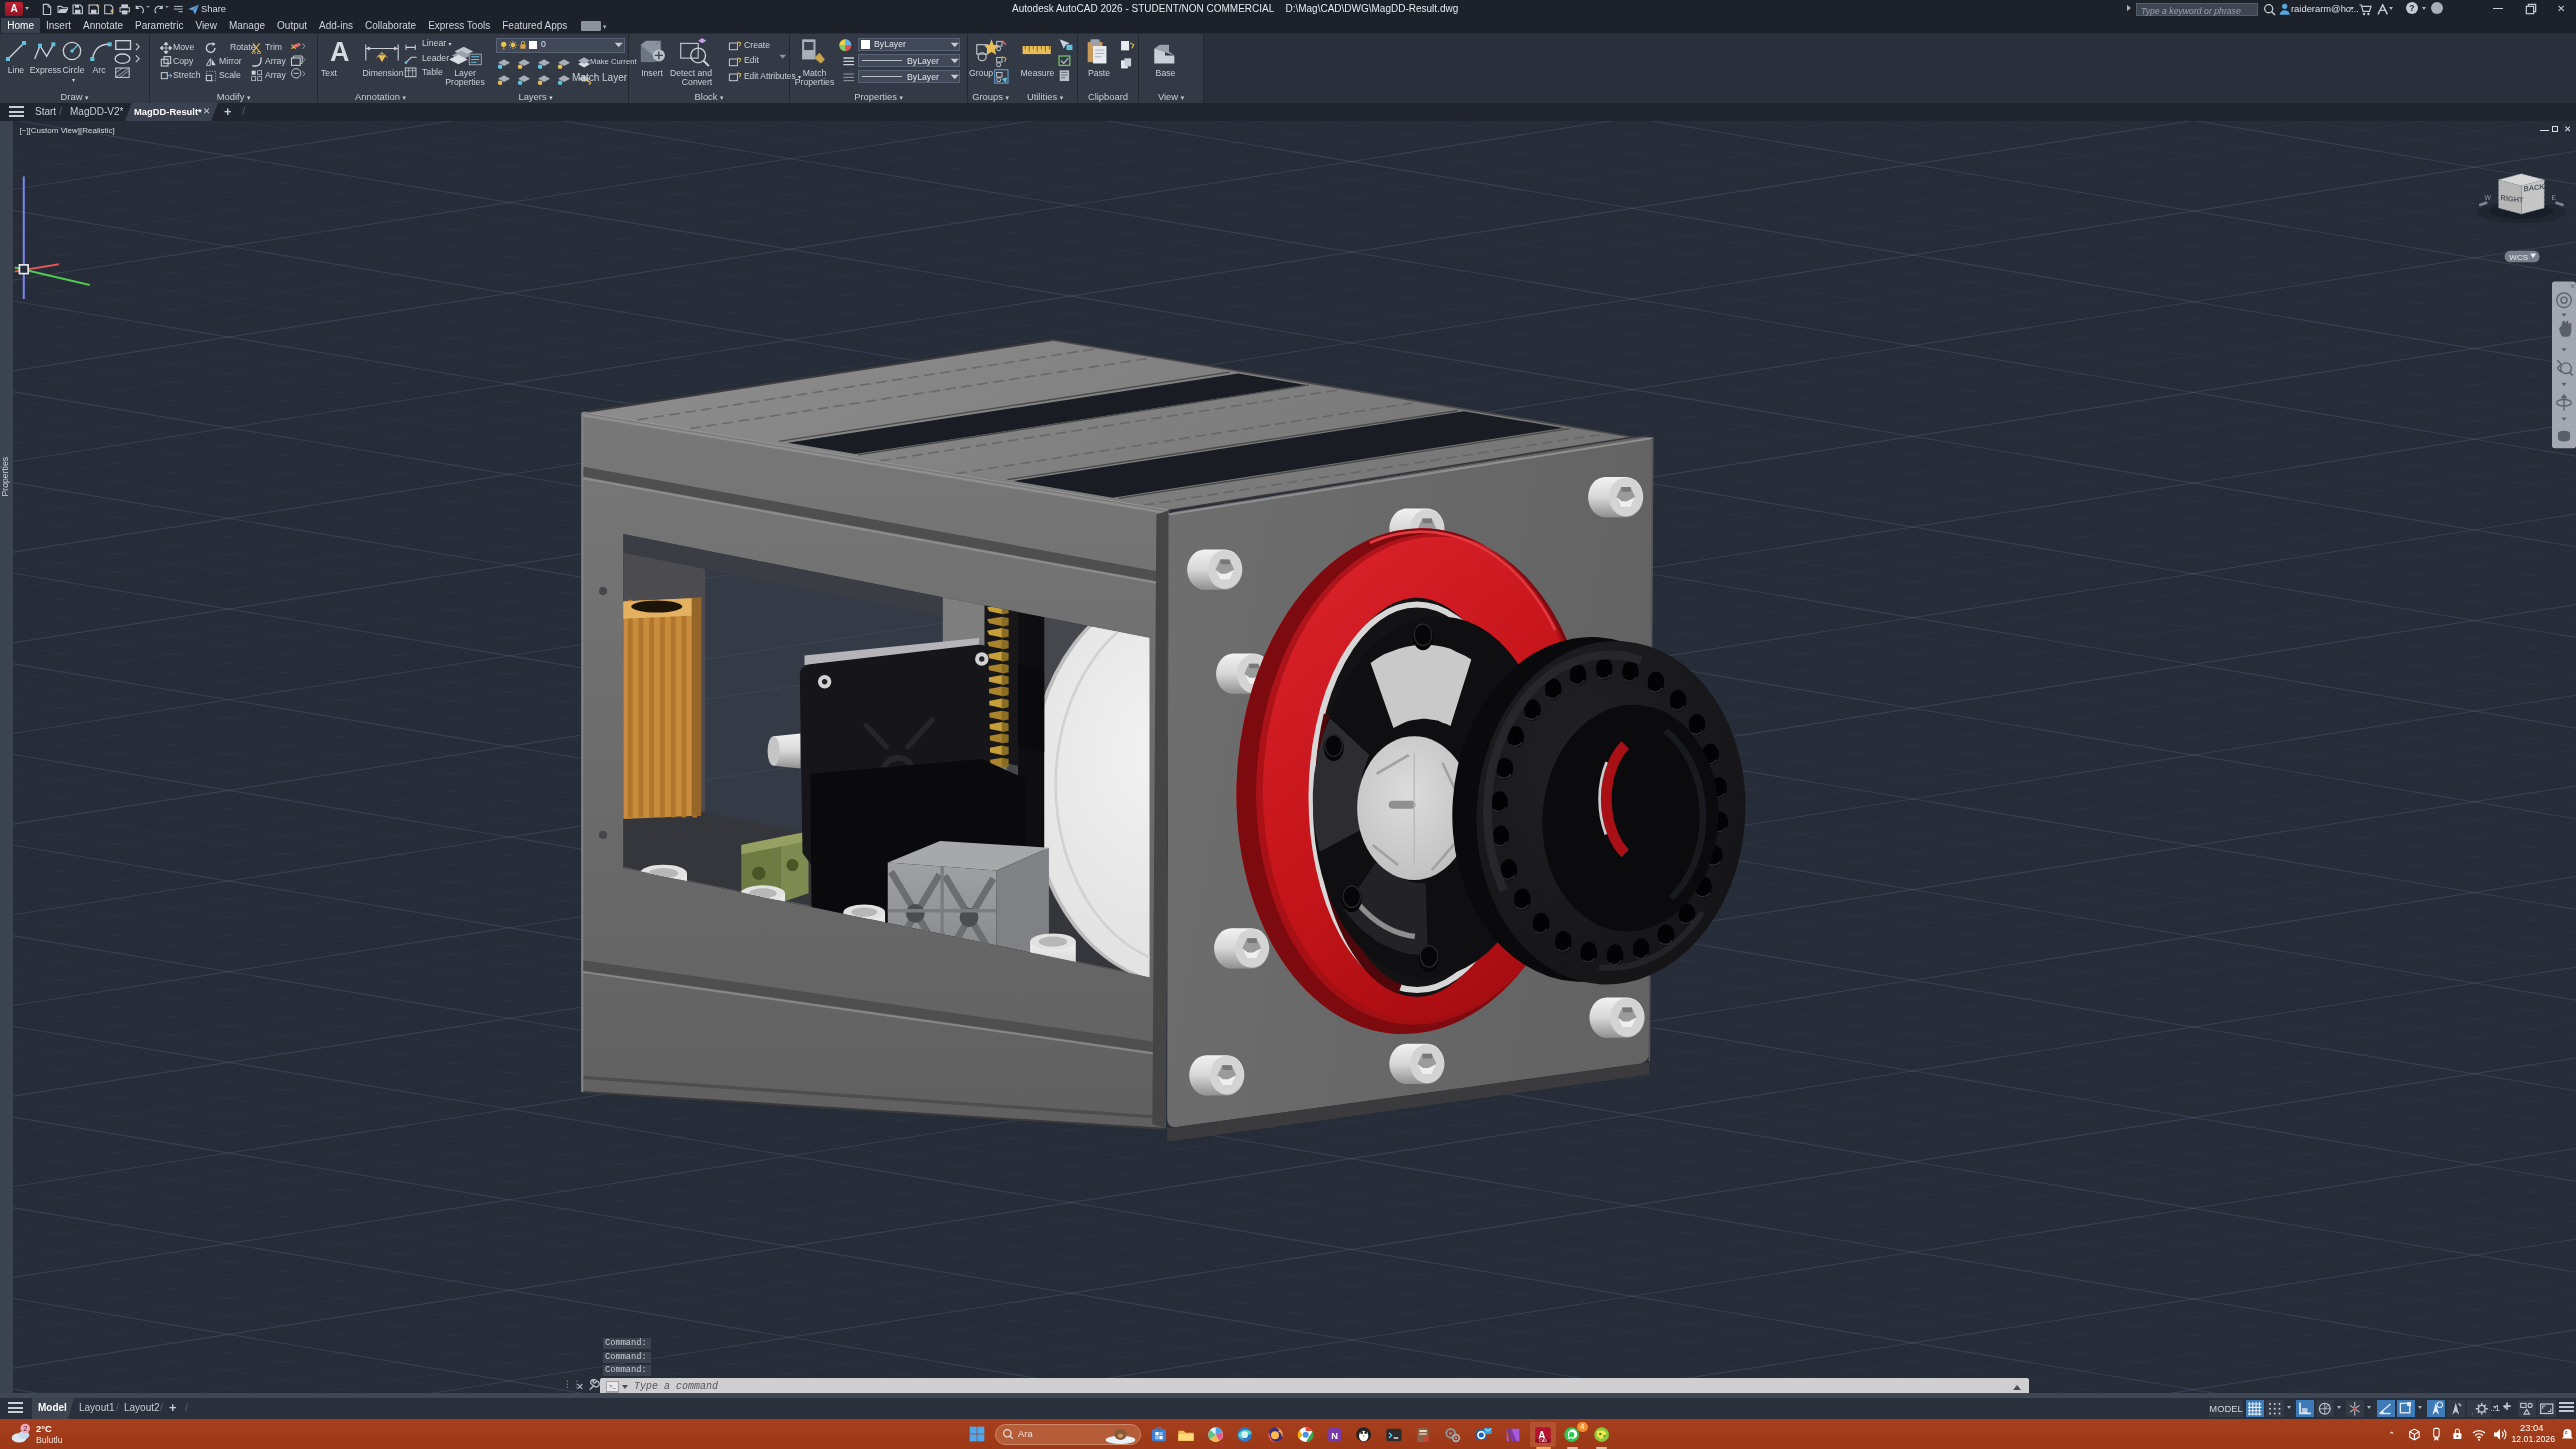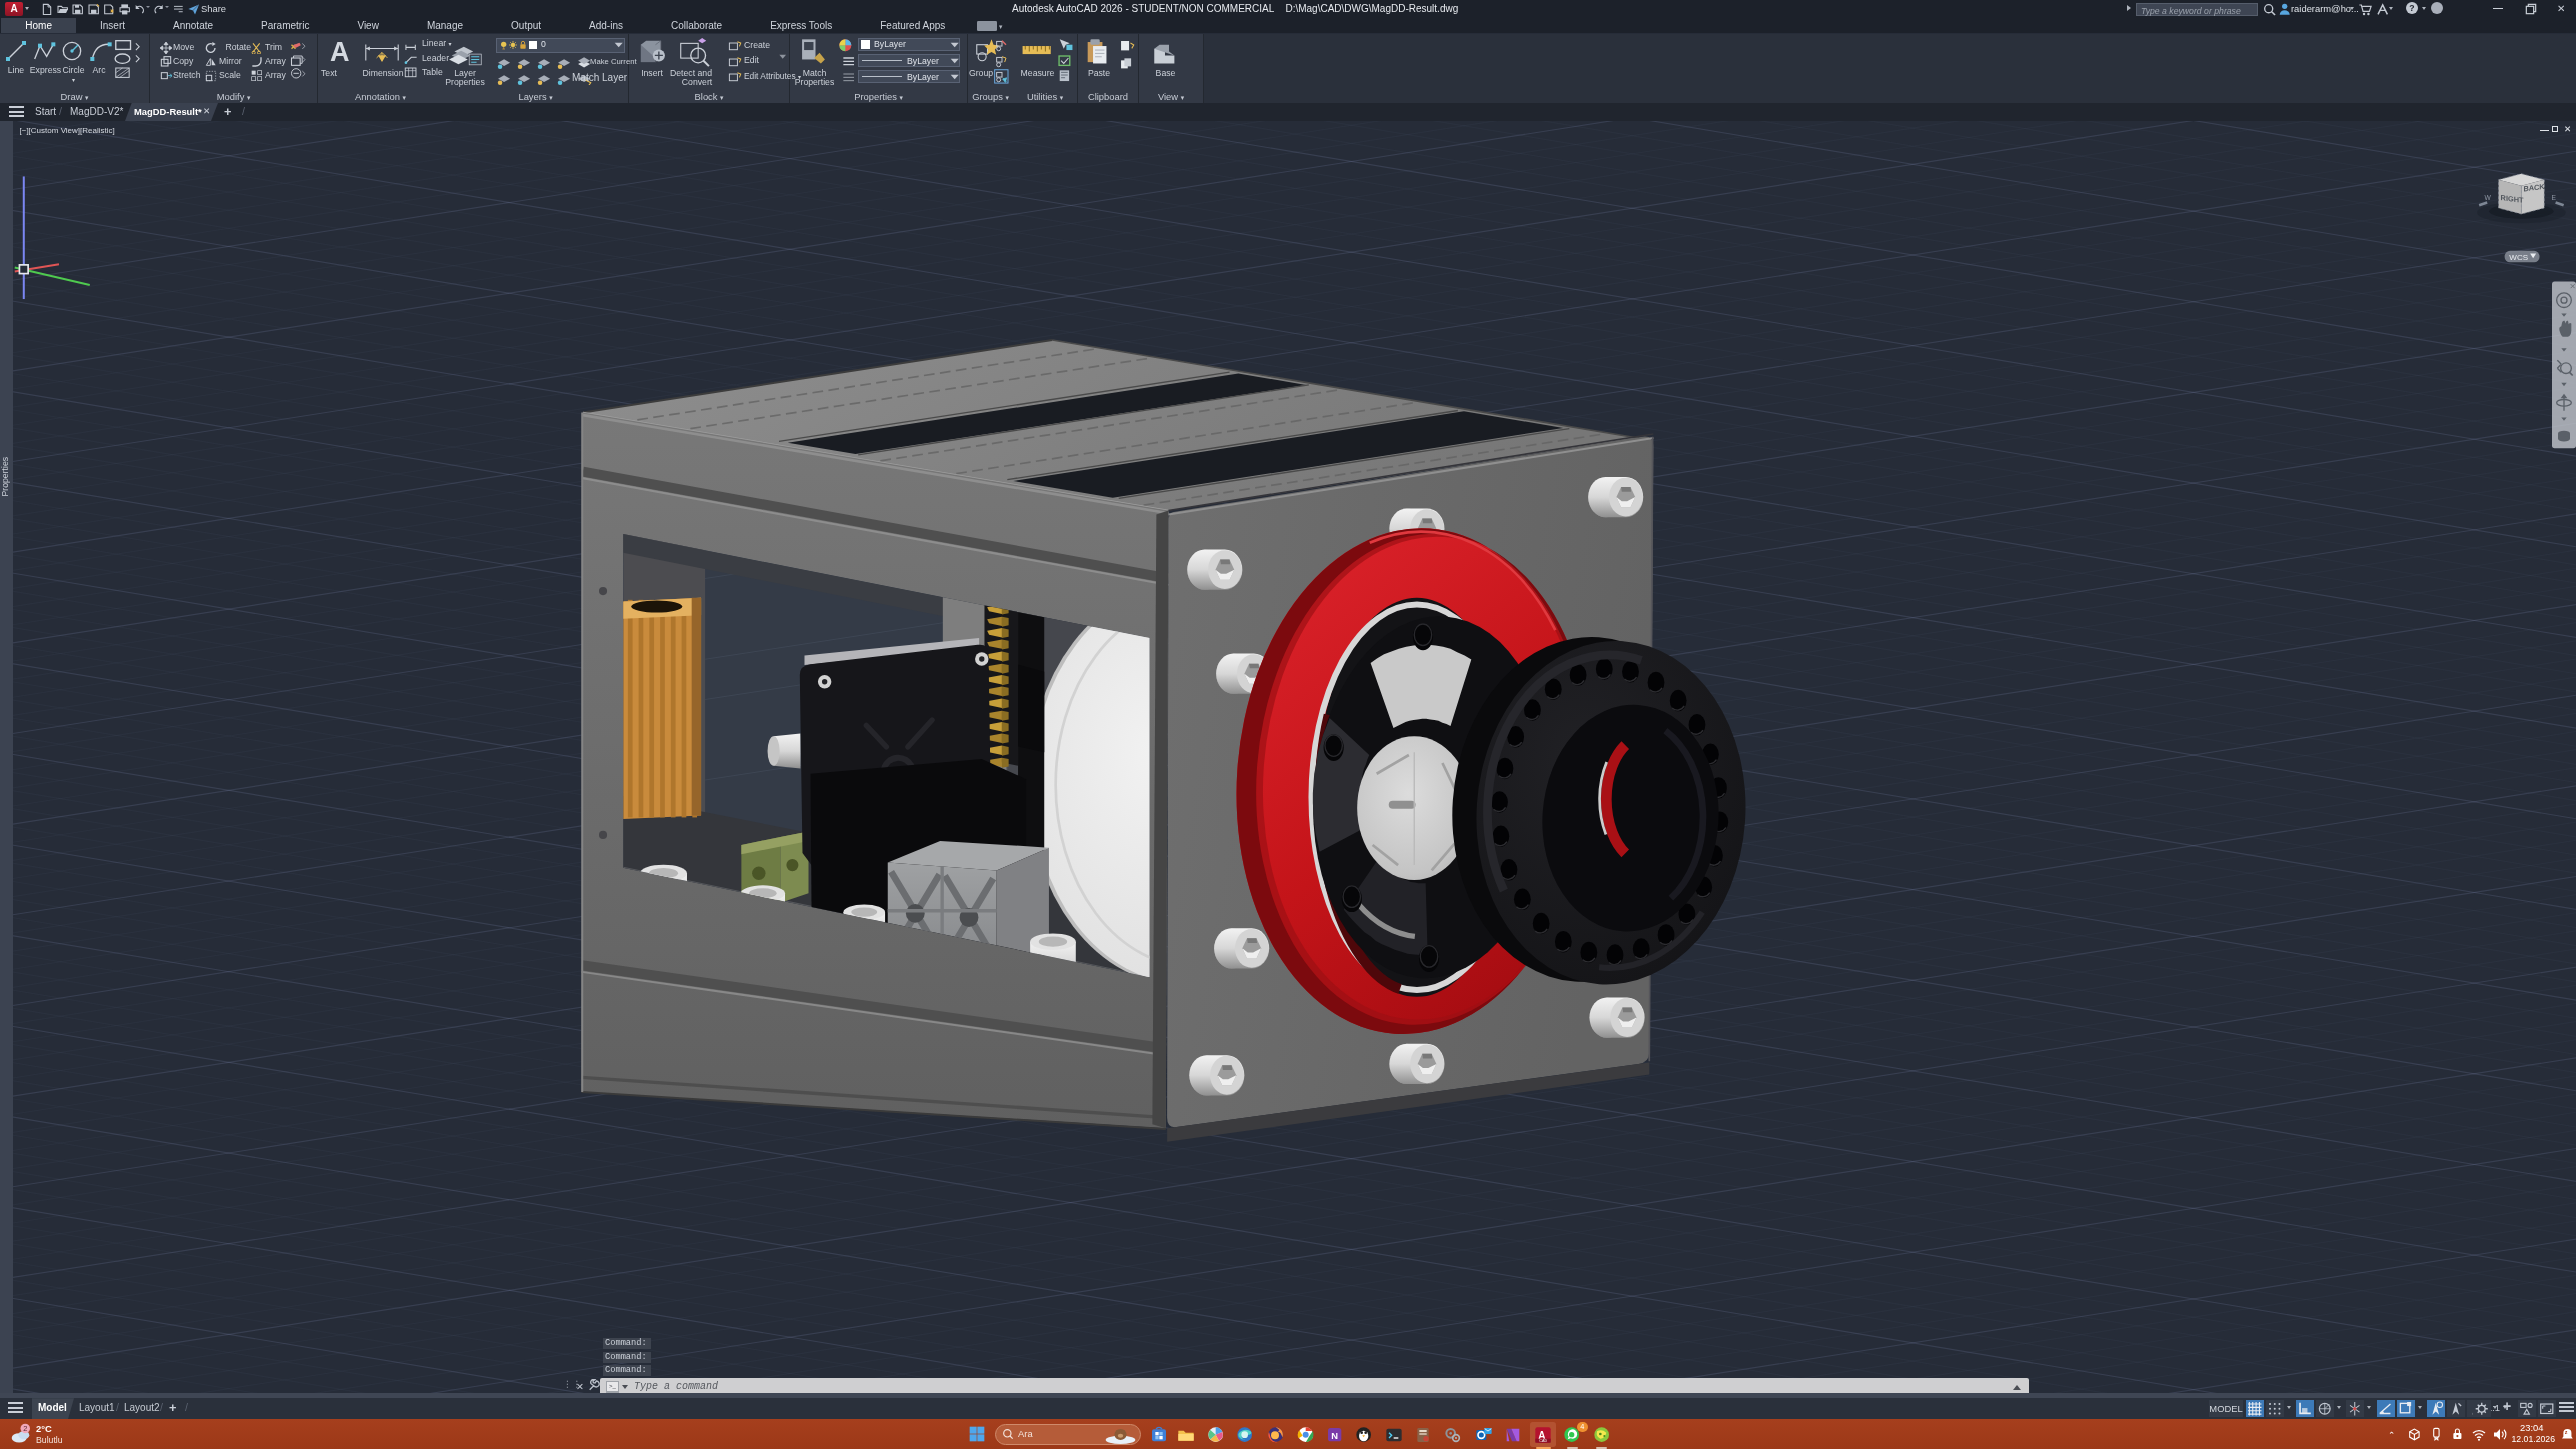--- a/index.html
+++ b/index.html
@@ -6,21 +6,21 @@
   html,body { width:2576px; height:1450px; overflow:hidden; background:#262c38;
     font-family:"Liberation Sans", sans-serif; }
   .abs { position:absolute; }
   #titlebar { position:absolute; left:0; top:0; width:2576px; height:18px; background:#1c212a; }
   #tabrow   { position:absolute; left:0; top:18px; width:2576px; height:15.4px; background:#1c212a; }
   #ribbon   { position:absolute; left:0; top:34px; width:2576px; height:69px; background:#2a303b; }
   #filetabs { position:absolute; left:0; top:103px; width:2576px; height:18px; background:#20252e; }
   #viewport { position:absolute; left:0; top:121px; width:2576px; height:1276px; background:#262c38; overflow:hidden; }
   #statusrow{ position:absolute; left:0; top:1397px; width:2576px; height:22px; background:#2a303b; }
   #taskbar  { position:absolute; left:0; top:1419px; width:2576px; height:31px; background:#a23d1b; }
-  .rtab { display:inline-block; color:#cfd4dc; font-size:10px; padding:0 24px; line-height:15.4px; }
+  .rtab { display:inline-block; color:#cfd4dc; font-size:10px; padding:0 6px; line-height:15.4px; }
   .rtab.active { background:#3a414e; color:#fff; }
   .panel-label { color:#c6cbd4; font-size:9.4px; }
   .ft { color:#c9ced7; font-size:10px; }
 </style>
 </head>
 <body>
 <div id="titlebar">
     <div class="abs" style="left:5.4px;top:2px;width:17.5px;height:14px;background:linear-gradient(#c22033,#8e1425);border-radius:2px;color:#fff;font-weight:bold;font-size:10px;text-align:center;line-height:14px">A</div>
     <div class="abs" style="left:25px;top:6.7px;width:0;height:0;border-left:2.7px solid transparent;border-right:2.7px solid transparent;border-top:3.4px solid #aeb4bd"></div>
     <svg class="abs" style="left:40px;top:2.7px" width="13.4" height="12.8" viewBox="0 0 20 19">
@@ -203,21 +203,21 @@
       <rect x="2" y="8" width="8" height="8" fill="none" stroke="#ccd1d9" stroke-width="1.5"></rect>
       <rect x="2" y="2" width="14" height="14" fill="none" stroke="#ccd1d9" stroke-width="1" stroke-dasharray="2 2"></rect>
     </svg>
     <svg class="abs" style="left:251px;top:36px" width="12" height="12" viewBox="0 0 18 18">
       <rect x="1" y="1" width="6" height="6" fill="#ccd1d9"></rect>
       <rect x="10" y="1" width="6" height="6" fill="none" stroke="#ccd1d9"></rect>
       <rect x="1" y="10" width="6" height="6" fill="none" stroke="#ccd1d9"></rect>
       <rect x="10" y="10" width="6" height="6" fill="none" stroke="#ccd1d9"></rect>
     </svg>
     <div class="abs" style="left:173px;top:8.7px;width:43px;color:#ccd1d9;font-size:8.7px;text-align:left;line-height:9.4px">Move</div>
-    <div class="abs" style="left:208px;top:8.7px;width:43px;color:#ccd1d9;font-size:8.7px;text-align:right;line-height:9.4px">Rotate</div>
+    <div class="abs" style="left:230px;top:8.7px;width:43px;color:#ccd1d9;font-size:8.7px;text-align:left;line-height:9.4px">Rotate</div>
     <div class="abs" style="left:265px;top:8.7px;width:43px;color:#ccd1d9;font-size:8.7px;text-align:left;line-height:9.4px">Trim</div>
     <div class="abs" style="left:173px;top:23px;width:43px;color:#ccd1d9;font-size:8.7px;text-align:left;line-height:9.4px">Copy</div>
     <div class="abs" style="left:219px;top:23px;width:43px;color:#ccd1d9;font-size:8.7px;text-align:left;line-height:9.4px">Mirror</div>
     <div class="abs" style="left:265px;top:23px;width:43px;color:#ccd1d9;font-size:8.7px;text-align:left;line-height:9.4px">Array</div>
     <div class="abs" style="left:173px;top:37px;width:43px;color:#ccd1d9;font-size:8.7px;text-align:left;line-height:9.4px">Stretch</div>
     <div class="abs" style="left:219px;top:37px;width:43px;color:#ccd1d9;font-size:8.7px;text-align:left;line-height:9.4px">Scale</div>
     <div class="abs" style="left:265px;top:37px;width:43px;color:#ccd1d9;font-size:8.7px;text-align:left;line-height:9.4px">Array</div>
     <svg class="abs" style="left:290px;top:8px" width="23" height="40" viewBox="0 0 34 60">
       <path d="M2 4 l6 6 M8 4 l-6 6" stroke="#d8b04a" stroke-width="2"></path>
       <path d="M4 5 L14 1 l2 4 L8 9 Z" fill="#e06a6a"></path>

